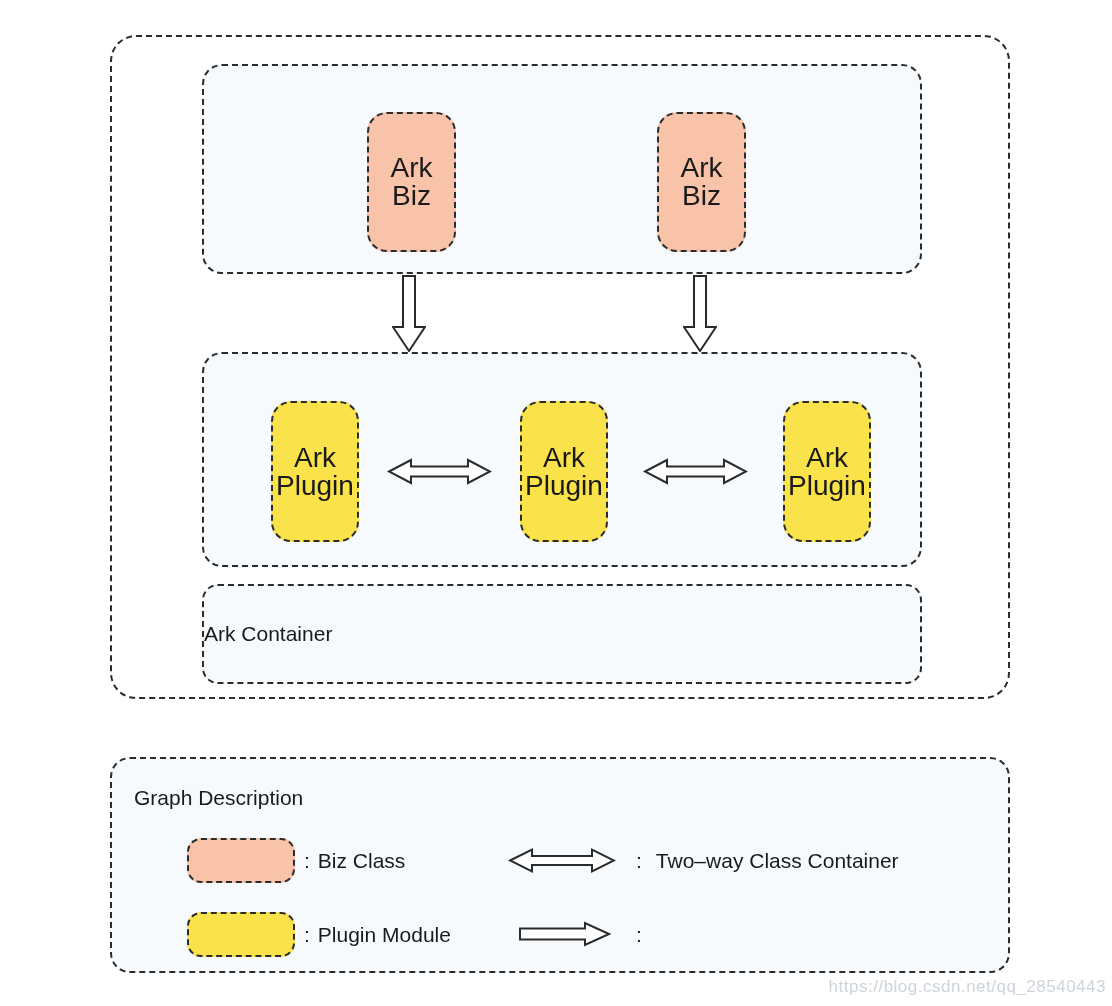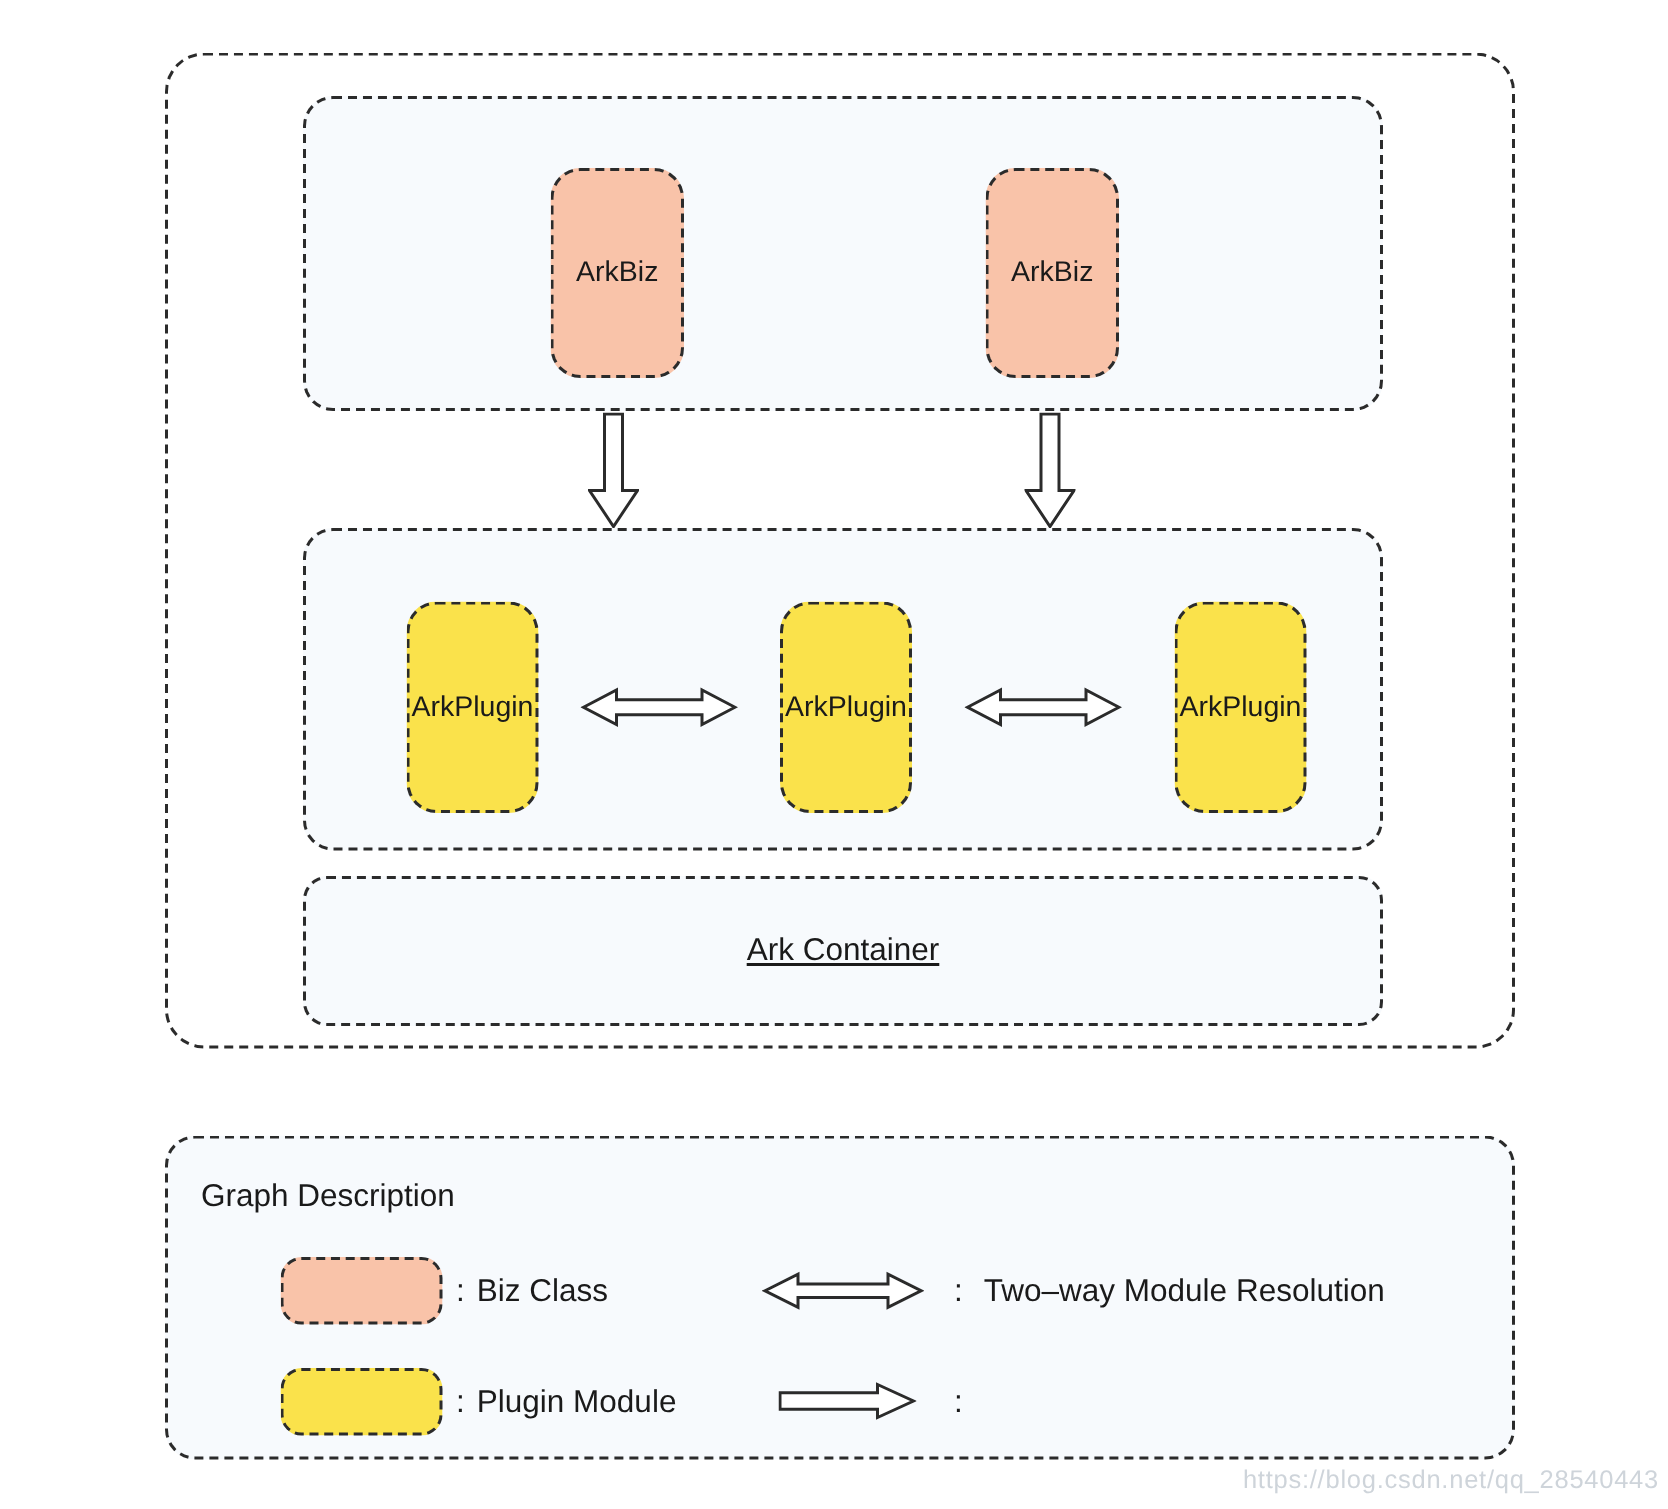--- a/index.html
+++ b/index.html
@@ -15,26 +15,26 @@
   .abs{position:absolute;box-sizing:border-box;}
 
   
   .outer-container{left:110px;top:35px;width:900px;height:664px;border-radius:26px;background:#ffffff;}
 
   
   .layer{background:#f7fafd;border-radius:20px;}
   .biz-layer{left:200px;top:62px;width:720px;height:210px;}
   .plugin-layer{left:200px;top:350px;width:720px;height:215px;}
   .container-layer{left:200px;top:582px;width:720px;height:100px;border-radius:16px;
-    display:flex;align-items:center;justify-content:center;text-decoration:underline;}
+    display:flex;align-items:center;justify-content:flex-start;}
 
   
   .module-box{
-    display:flex;flex-direction:row;align-items:center;justify-content:center;
-    font-size:19px;line-height:28px;text-align:center;border-radius:20px;
+    display:flex;flex-direction:column;align-items:center;justify-content:center;
+    font-size:28px;line-height:28px;text-align:center;border-radius:20px;
   }
   .biz-box{width:89px;height:140px;background:#f9c3a9;}
   .plugin-box{width:88px;height:141px;background:#fae24b;}
 
   .container-label{font-size:21px;}
 
   
   .arrow svg{display:block;}
 
   
@@ -130,21 +130,21 @@
       <span>Biz Class</span>
     </div>
 
     <div class="abs arrow la-two-way">
       <svg width="108" height="27" viewBox="0 0 108 27">
         <path d="M2,13.5 L24,2.5 L24,9 L84,9 L84,2.5 L106,13.5 L84,24.5 L84,18 L24,18 L24,24.5 Z" fill="#ffffff" stroke="#2b2b2b" stroke-width="2"></path>
       </svg>
     </div>
     <div class="legend-text lt-two-way">
       <span class="colon">:</span>
-      <span>Two–way Module Resolution</span>
+      <span>Two–way Class Container</span>
     </div>
 
     <div class="abs dashed legend-swatch swatch-plugin"></div>
     <div class="legend-text lt-plugin">
       <span class="colon">:</span>
       <span>Plugin Module</span>
     </div>
 
     <div class="abs arrow la-one-way">
       <svg width="92" height="26" viewBox="0 0 92 26">

